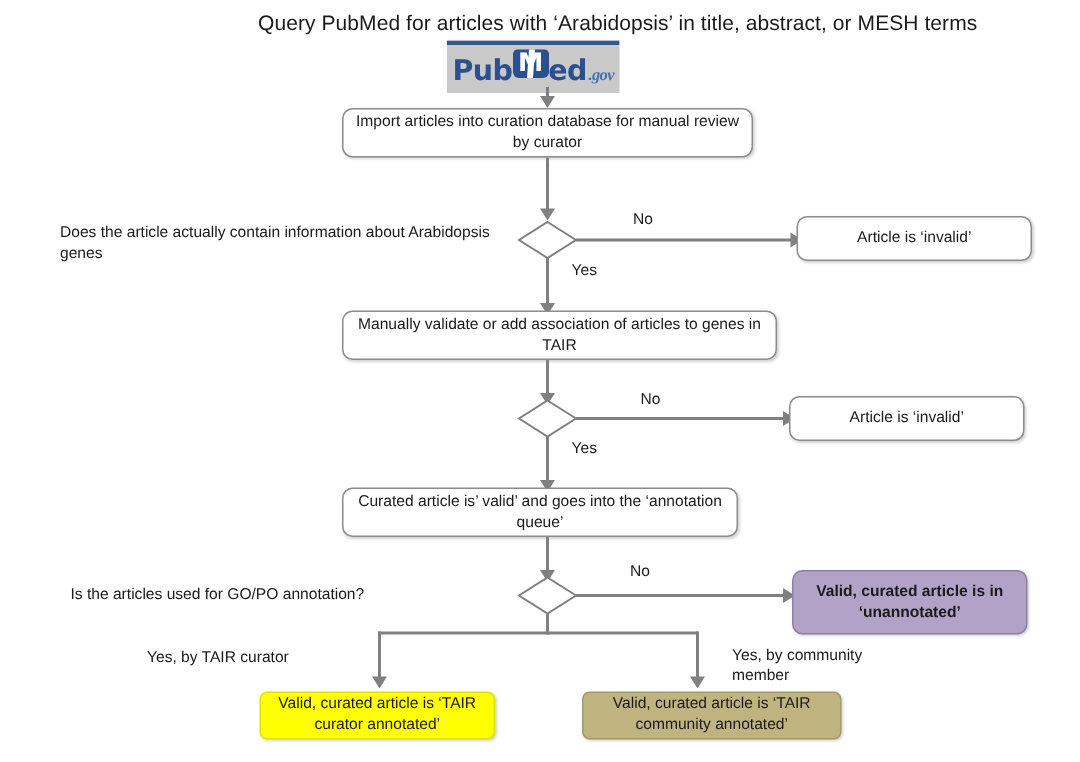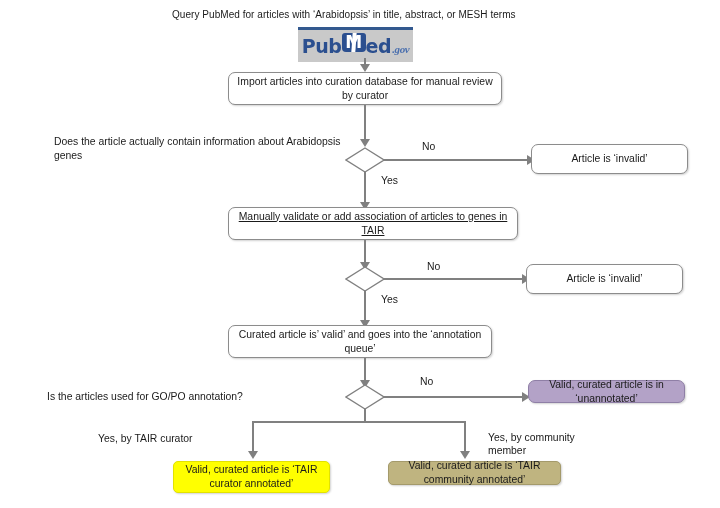--- a/index.html
+++ b/index.html
@@ -15,21 +15,21 @@
     position: relative;
     width: 720px;
     height: 508px;
     background: #ffffff;
     overflow: hidden;
   }
   .abs { position: absolute; }
 
   
   .title-text {
-    font-size: 10px;
+    font-size: 14px;
     line-height: 14px;
     color: #1a1a1a;
     white-space: nowrap;
     letter-spacing: 0.05px;
   }
 
   
   .pubmed-logo {
     background: #c9c9c9;
     display: flex;
@@ -193,33 +193,33 @@
 
   <div class="abs conn vline" style="left:364px; top:105px; height:37px;"></div>
   <div class="abs arrow-down" style="left:360px; top:139px;"></div>
 
   <div class="abs diamond" style="left:345px; top:147px; width:40px; height:26px;">
     <svg width="40" height="26" viewBox="0 0 40 26">
       <polygon points="20,1 39,13 20,25 1,13" fill="#ffffff" stroke="#808080" stroke-width="1.3"></polygon>
     </svg>
   </div>
 
-  <div class="abs question-label" style="left:40px; top:135px; width:290px;margin-left:14px;">Does the article actually contain information about Arabidopsis genes</div>
+  <div class="abs question-label" style="left:40px; top:149px; width:290px;">Does the article actually contain information about Arabidopsis genes</div>
 
   <div class="abs conn hline" style="left:384px; top:159px; width:145px;"></div>
   <div class="abs arrow-right" style="left:527px; top:155px;"></div>
   <div class="abs edge-label" style="left:422px; top:140px;">No</div>
 
   <div class="abs proc-box" style="left:531px; top:144px; width:157px; height:30px;">Article is ‘invalid’</div>
 
   <div class="abs conn vline" style="left:364px; top:172px; height:33px;"></div>
   <div class="abs arrow-down" style="left:360px; top:202px;"></div>
   <div class="abs edge-label" style="left:381px; top:174px;">Yes</div>
 
-  <div class="abs proc-box" style="left:228px; top:207px; width:290px; height:33px;text-decoration:underline;">Manually validate or add association of articles to genes in TAIR</div>
+  <div class="abs proc-box" style="left:228px; top:207px; width:290px; height:33px;">Manually validate or add association of articles to genes in TAIR</div>
 
   <div class="abs conn vline" style="left:364px; top:240px; height:26px;"></div>
   <div class="abs arrow-down" style="left:360px; top:262px;"></div>
 
   <div class="abs diamond" style="left:345px; top:266px; width:40px; height:26px;">
     <svg width="40" height="26" viewBox="0 0 40 26">
       <polygon points="20,1 39,13 20,25 1,13" fill="#ffffff" stroke="#808080" stroke-width="1.3"></polygon>
     </svg>
   </div>
 
@@ -244,30 +244,30 @@
       <polygon points="20,1 39,13 20,25 1,13" fill="#ffffff" stroke="#808080" stroke-width="1.3"></polygon>
     </svg>
   </div>
 
   <div class="abs question-label" style="left:47px; top:390px; width:270px;">Is the articles used for GO/PO annotation?</div>
 
   <div class="abs conn hline" style="left:384px; top:396px; width:140px;"></div>
   <div class="abs arrow-right" style="left:522px; top:392px;"></div>
   <div class="abs edge-label" style="left:420px; top:375px;">No</div>
 
-  <div class="abs proc-box purple" style="left:528px; top:380px; width:157px; height:23px;">Valid, curated article is in ‘unannotated’</div>
+  <div class="abs proc-box purple" style="left:528px; top:380px; width:157px; height:43px;font-weight:bold;">Valid, curated article is in ‘unannotated’</div>
 
   <div class="abs conn vline" style="left:364px; top:409px; height:14px;"></div>
   <div class="abs conn hline" style="left:252px; top:421px; width:214px;"></div>
 
   <div class="abs conn vline" style="left:252px; top:421px; height:33px;"></div>
   <div class="abs arrow-down" style="left:248px; top:451px;"></div>
   <div class="abs edge-label" style="left:98px; top:432px;">Yes, by TAIR curator</div>
 
   <div class="abs conn vline" style="left:464px; top:421px; height:33px;"></div>
   <div class="abs arrow-down" style="left:460px; top:451px;"></div>
   <div class="abs proc-box yellow" style="left:173px; top:461px; width:157px; height:32px;">Valid, curated article is ‘TAIR curator  annotated’</div>
 
   <div class="abs edge-label" style="left:488px; top:431px; width:110px; white-space:normal;">Yes, by community member</div>
 
-  <div class="abs proc-box khaki" style="left:388px; top:461px; width:173px; height:24px;">Valid, curated article is  ‘TAIR community annotated’</div>
+  <div class="abs proc-box khaki" style="left:388px; top:461px; width:173px; height:32px;">Valid, curated article is  ‘TAIR community annotated’</div>
 
 </div>
 
 </body></html>

